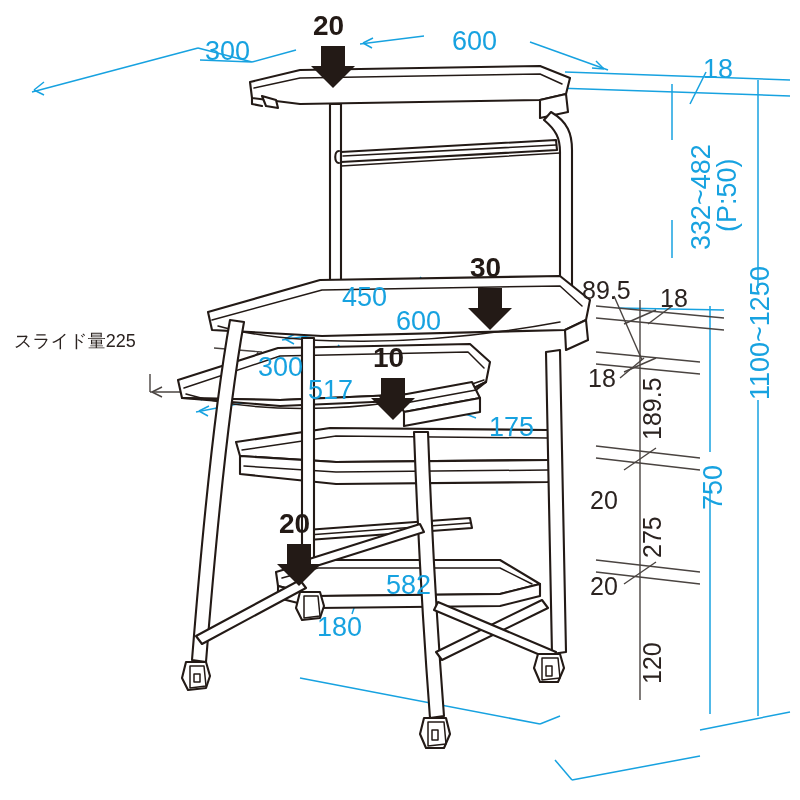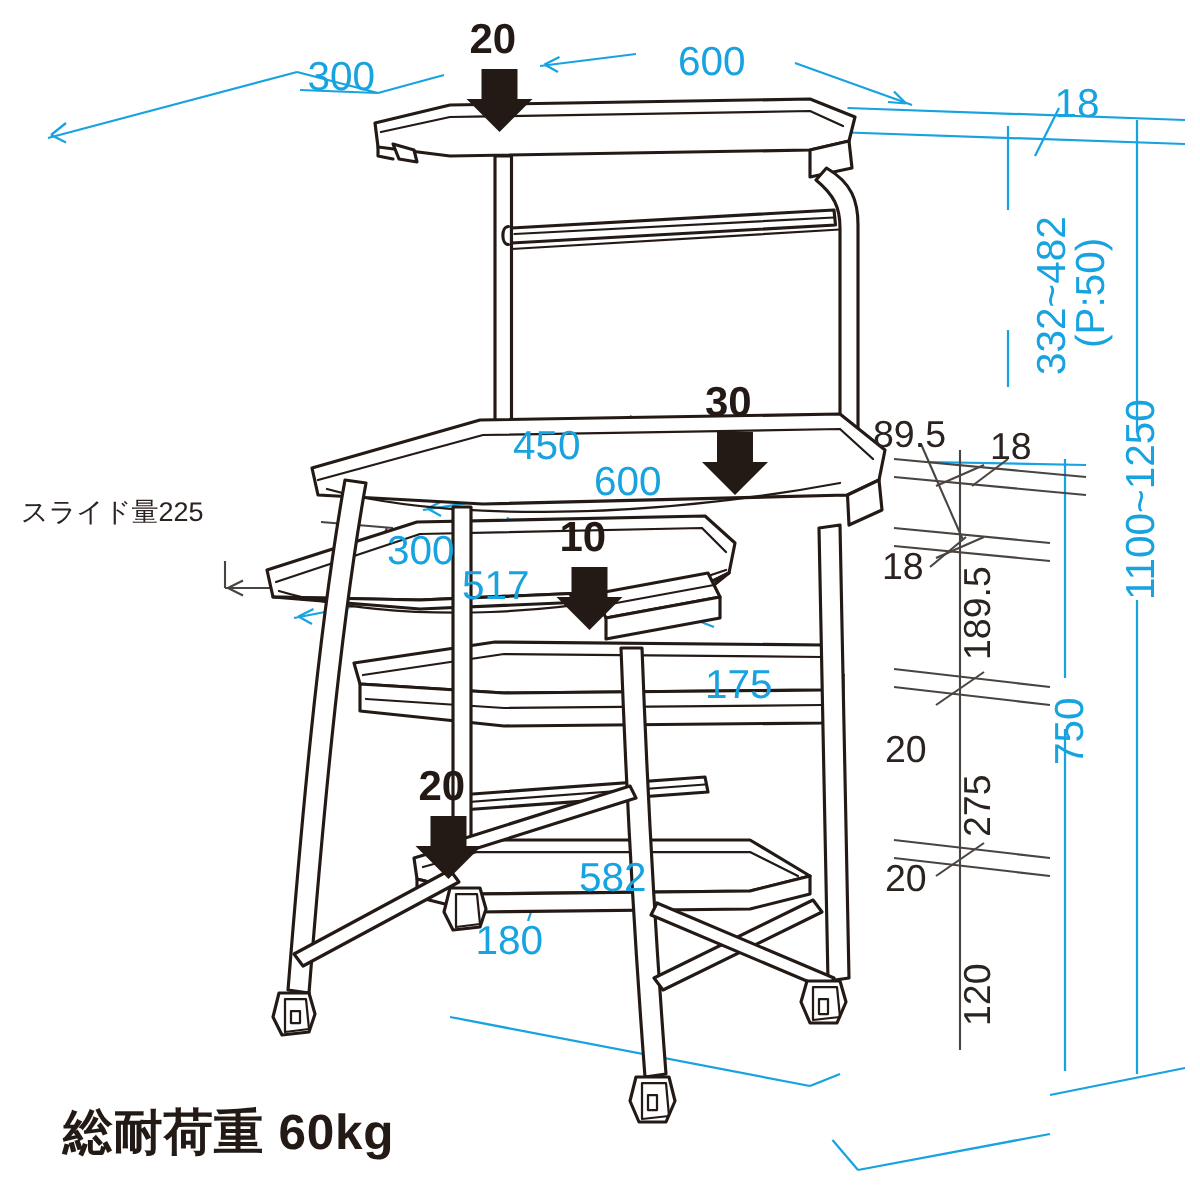--- a/index.html
+++ b/index.html
@@ -305,29 +305,28 @@
   </div>
 
   <div class="lbl dim-blue rot90" style="left:747px; top:400px;">1100~1250</div>
 
   <div class="lbl dim-blue rot90" style="left:700px; top:510px;">750</div>
 
   <div class="lbl dim-blue" style="left:342px; top:284px;text-align:right;">450</div>
   <div class="lbl dim-blue" style="left:396px; top:308px;">600</div>
   <div class="lbl dim-blue" style="left:258px; top:354px;">300</div>
   <div class="lbl dim-blue" style="left:308px; top:377px;">517</div>
-  <div class="lbl dim-blue" style="left:470px; top:414px;margin-top:29px;">175</div>
+  <div class="lbl dim-blue" style="left:489px; top:414px;">175</div>
   <div class="lbl dim-blue" style="left:386px; top:572px;">582</div>
   <div class="lbl dim-blue" style="left:317px; top:614px;">180</div>
 
   <div class="lbl jp-black" style="left:14px; top:332px;">スライド量225</div>
   <div class="lbl dim-black" style="left:582px; top:278px;">89.5</div>
   <div class="lbl dim-black" style="left:660px; top:286px;">18</div>
   <div class="lbl dim-black" style="left:588px; top:366px;">18</div>
   <div class="lbl dim-black rot90" style="left:640px; top:440px;">189.5</div>
   <div class="lbl dim-black" style="left:590px; top:488px;">20</div>
   <div class="lbl dim-black rot90" style="left:640px; top:558px;">275</div>
   <div class="lbl dim-black" style="left:590px; top:574px;">20</div>
   <div class="lbl dim-black rot90" style="left:640px; top:684px;">120</div>
 
-  <div class="lbl capacity" style="left:42px; top:738px;">総耐荷重 60kg</div>
 
 </div>
 
 </body></html>

